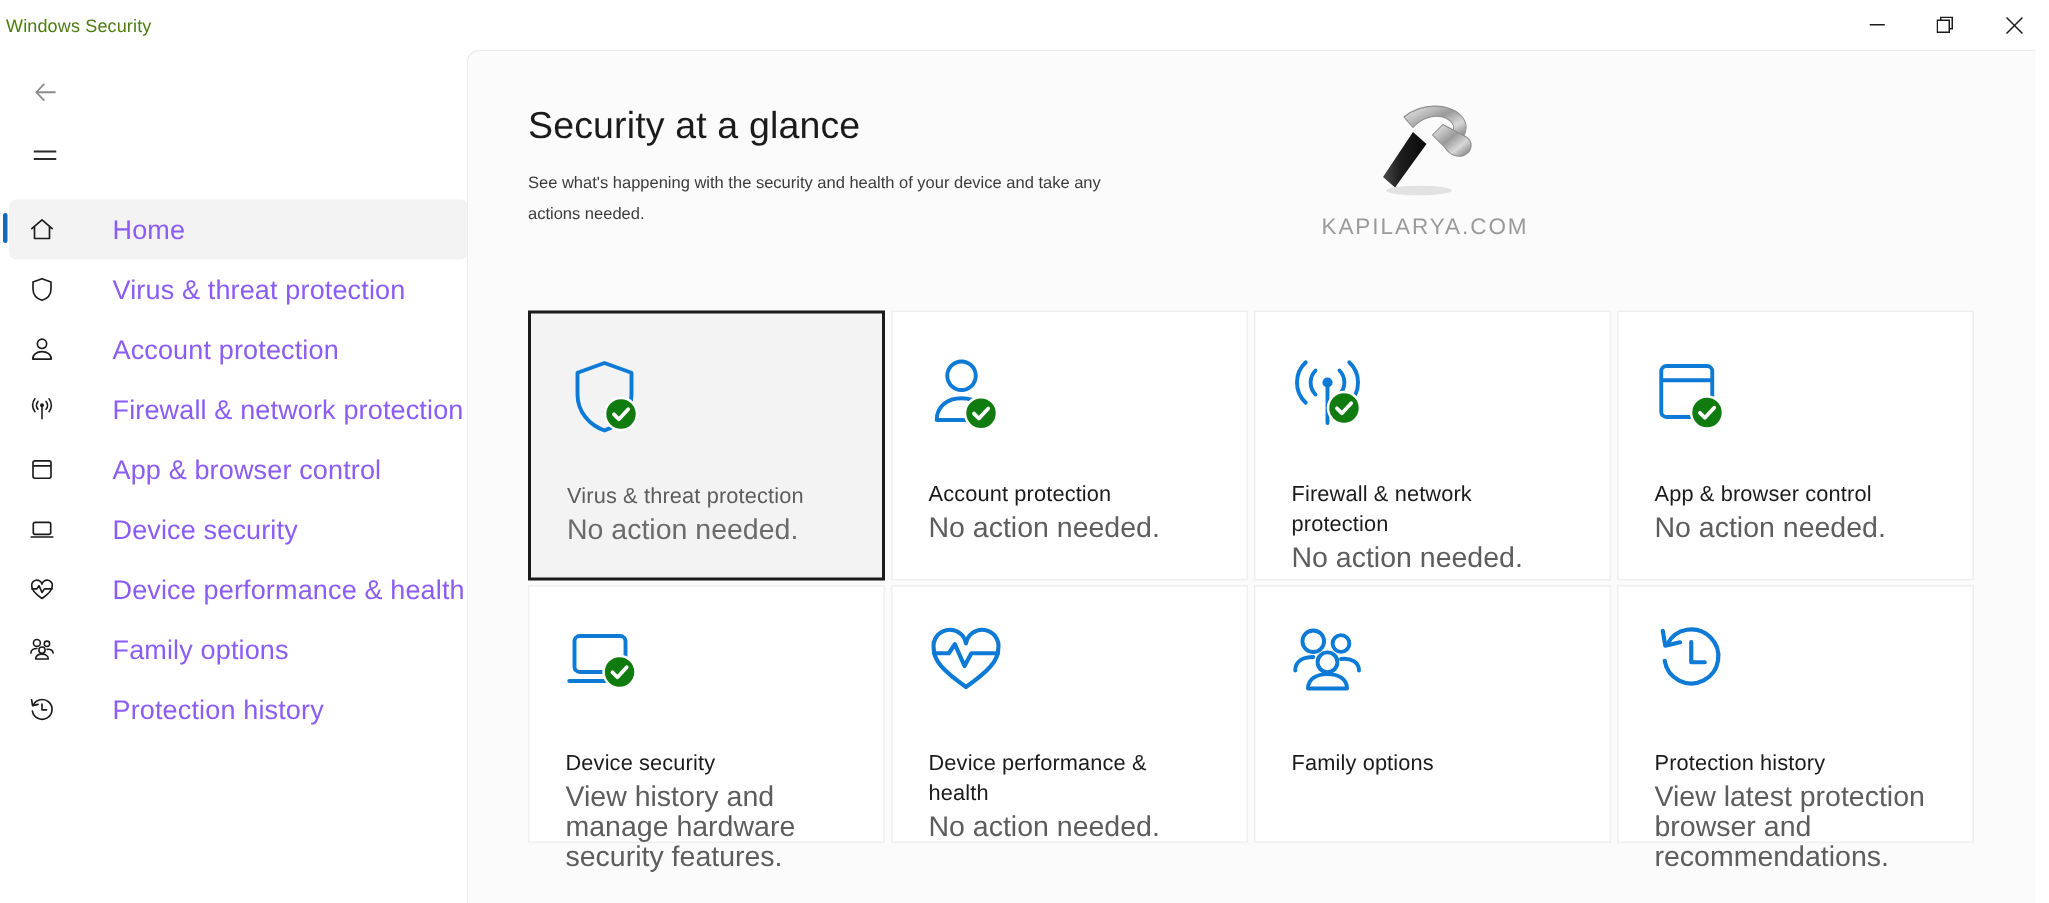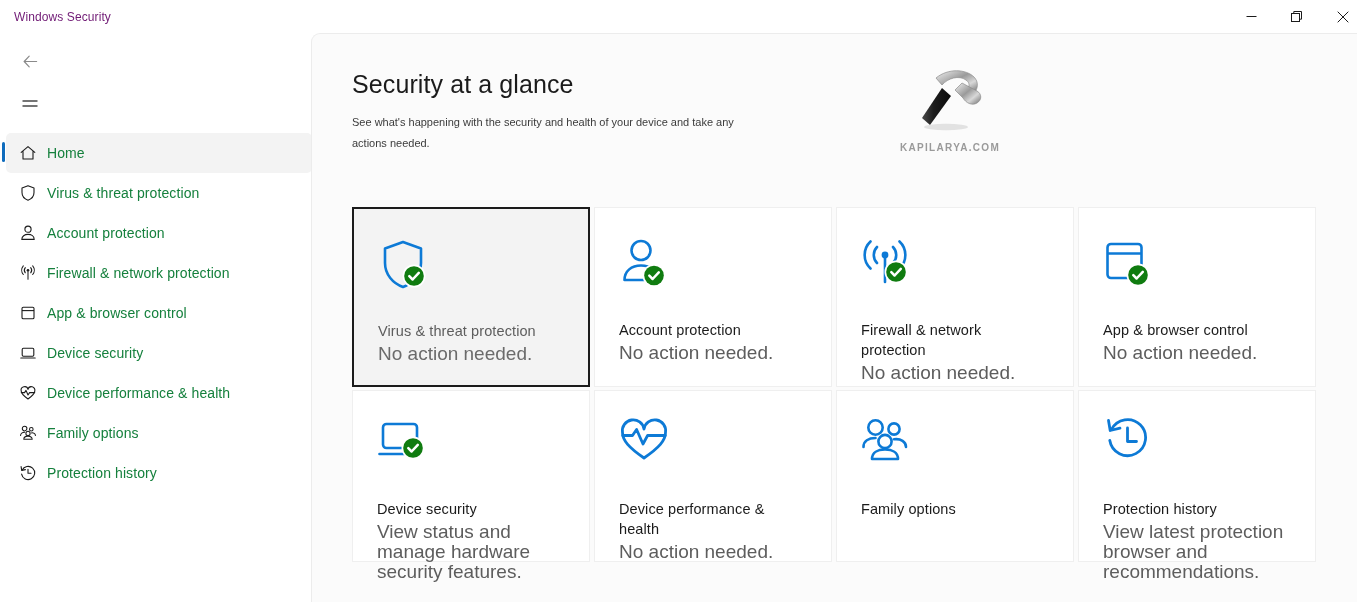--- a/index.html
+++ b/index.html
@@ -12,21 +12,21 @@
   }
   .app { position: relative; width: 1366px; height: 602px; background: #ffffff; }
 
   
   .titlebar {
     position: absolute; top: 0; left: 0; width: 1366px; height: 33px;
     background: #ffffff;
     display: flex; align-items: center;
   }
   .titlebar-text {
-    font-size: 12px; color: #701a75; margin-left: 14px; letter-spacing: .1px;
+    font-size: 12px; color: #4d7c0f; margin-left: 4px; letter-spacing: .1px;
   }
   .wincontrols { position: absolute; right: 0; top: 0; height: 33px; display: flex; }
   .winbtn {
     width: 46px; height: 33px; display: flex; align-items: center; justify-content: center;
     color: #1b1b1b; background: transparent; border: 0;
   }
   .winbtn svg { display: block; }
 
   
   .sidebar {
@@ -43,21 +43,21 @@
   .navlist { margin-top: 10px; }
   .navitem {
     position: relative; height: 40px; display: flex; align-items: center;
     margin: 0 8px 0 6px; border-radius: 5px; padding-left: 11px;
     color: #1b1b1b;
   }
   .navitem .ico {
     width: 22px; height: 22px; display: flex; align-items: center; justify-content: center;
     color: #1b1b1b; flex: 0 0 22px;
   }
-  .navitem .lbl { font-size: 14px; margin-left: 8px; color: #15803d; letter-spacing: .1px; }
+  .navitem .lbl { font-size: 18px; margin-left: 36px; color: #8b5cf6; letter-spacing: .1px; }
   .navitem.active { background: #f3f3f3; }
   .navitem.active::before {
     content: ""; position: absolute; left: -4px; top: 9px; width: 3px; height: 20px;
     background: #0f6cbd; border-radius: 2px;
   }
 
   
   .content {
     position: absolute; left: 311px; top: 33px; width: 1046px; height: 569px;
     background: #fbfbfb;
@@ -73,21 +73,21 @@
   .page-sub {
     margin-top: 13px; font-size: 11px; line-height: 21px; color: #3b3b3b; max-width: 400px;
   }
 
   
   .watermark {
     position: absolute; right: 332px; top: 26px; width: 150px; text-align: center;
     user-select: none;
   }
   .watermark .wm-text {
-    font-size: 10px; letter-spacing: 1.3px; color: #9a9a9a; margin-top: 2px; font-weight: bold;
+    font-size: 15px; letter-spacing: 1.3px; color: #9a9a9a; margin-top: 2px;
   }
 
   
   .grid {
     position: absolute; left: 40px; top: 173px;
     width: 968px;
     display: grid;
     grid-template-columns: repeat(4, 238px);
     grid-template-rows: 180px 172px;
     column-gap: 4px; row-gap: 3px;
@@ -354,21 +354,21 @@
         <div class="card-icon">
           <svg width="52" height="50" viewBox="0 0 52 50">
             <rect x="6" y="7" width="34" height="24" rx="3.5" fill="none" stroke="#0d7ad6" stroke-width="2.6"></rect>
             <line x1="2.5" y1="37" x2="43.5" y2="37" stroke="#0d7ad6" stroke-width="2.6" stroke-linecap="round"></line>
             <circle cx="36" cy="31" r="11.5" fill="#ffffff"></circle>
             <circle cx="36" cy="31" r="9.8" fill="#107c10"></circle>
             <path d="M31.3 31.2 L34.6 34.5 L40.8 27.8" fill="none" stroke="#ffffff" stroke-width="2.5" stroke-linecap="round" stroke-linejoin="round"></path>
           </svg>
         </div>
         <div class="card-title">Device security</div>
-        <div class="card-desc">View status and manage hardware security features.</div>
+        <div class="card-desc">View history and manage hardware security features.</div>
       </div>
 
       <div class="card row2">
         <div class="card-icon">
           <svg width="50" height="46" viewBox="0 0 50 46">
             <path d="M25 41 C10 30.5 3.5 23.5 3.5 15.5 A10.8 10.8 0 0 1 25 12 A10.8 10.8 0 0 1 46.5 15.5 C46.5 23.5 40 30.5 25 41 Z" fill="none" stroke="#0d7ad6" stroke-width="2.8" stroke-linejoin="round"></path>
             <path d="M3.8 18.5 H13.5 L17.6 12.5 L24 27 L28.6 18.5 H46.2" fill="none" stroke="#0d7ad6" stroke-width="2.8" stroke-linejoin="round" stroke-linecap="round"></path>
           </svg>
         </div>
         <div class="card-title">Device performance &amp; health</div>

